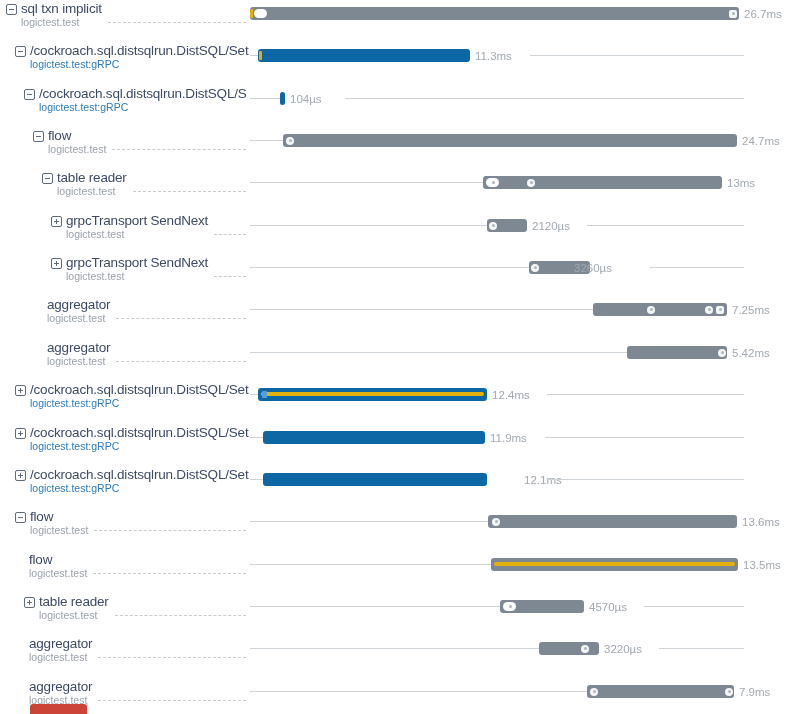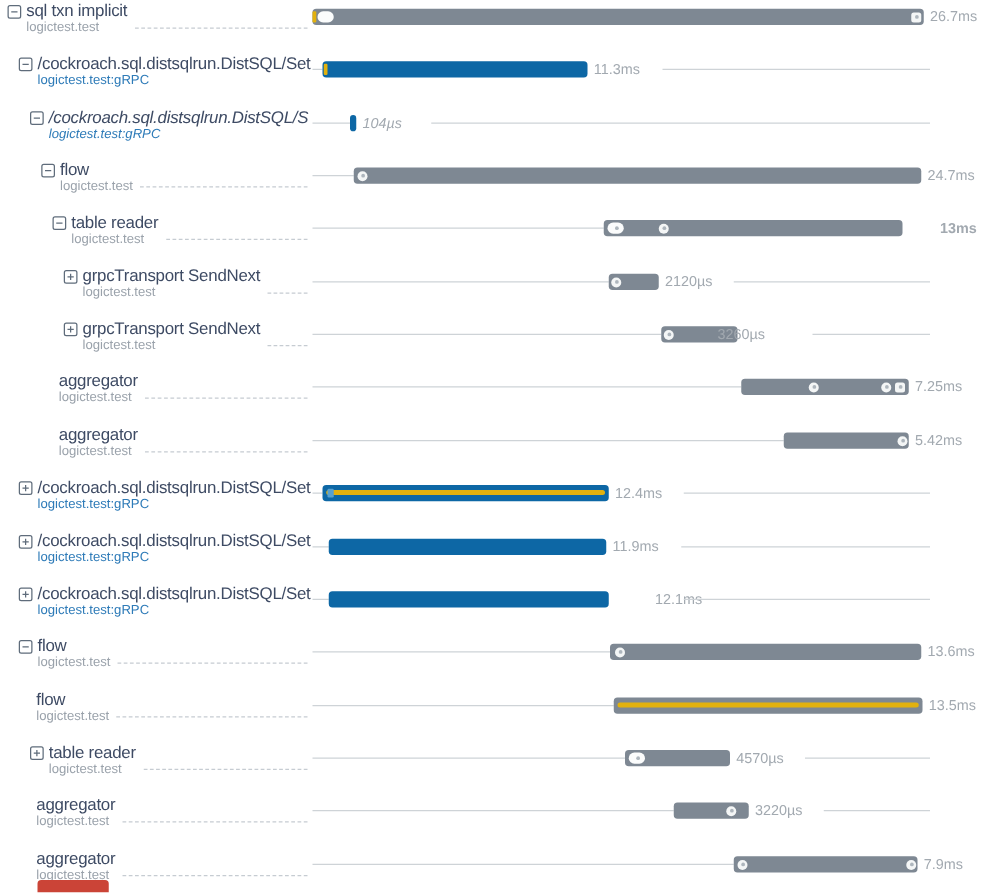--- a/index.html
+++ b/index.html
@@ -80,21 +80,21 @@
       </div>
       <div class="dashfill"></div>
     </div>
     <div class="connector" style="left: 250px; width: 8px;"></div>
     <div class="bar blue" style="left: 258px; width: 212px;">
           <div class="mk ytick" style="left: 1px;"></div>
         </div>
     <div class="duration" style="left: 475px;">11.3ms</div>
     <div class="trailing" style="left: 530px; width: 214px;"></div>
   </div>
-      <div class="row" style="top: 85px; font-style: italic;">
+      <div class="row" style="top: 85px;">
     <div class="label-area">
       <div class="indent" style="width: 24px;"></div>
       <div class="expander"></div>
       <div class="names">
         <div class="title">/cockroach.sql.distsqlrun.DistSQL/S</div>
         <div class="service blue">logictest.test:gRPC</div>
       </div>
       <div class="dashfill"></div>
     </div>
     <div class="connector" style="left: 250px; width: 30px;"></div>
@@ -127,21 +127,21 @@
         <div class="title">table reader</div>
         <div class="service">logictest.test</div>
       </div>
       <div class="dashfill"></div>
     </div>
     <div class="connector" style="left: 250px; width: 233px;"></div>
     <div class="bar gray" style="left: 483px; width: 239px;">
           <div class="mk chipdot" style="left: 3px;"></div>
           <div class="mk dot" style="left: 44px;"></div>
         </div>
-    <div class="duration" style="left: 752px; font-weight: bold;">13ms</div>
+    <div class="duration" style="left: 727px;">13ms</div>
 
   </div>
       <div class="row" style="top: 212px;">
     <div class="label-area">
       <div class="indent" style="width: 51px;"></div>
       <div class="expander plus"></div>
       <div class="names">
         <div class="title">grpcTransport SendNext</div>
         <div class="service">logictest.test</div>
       </div>

